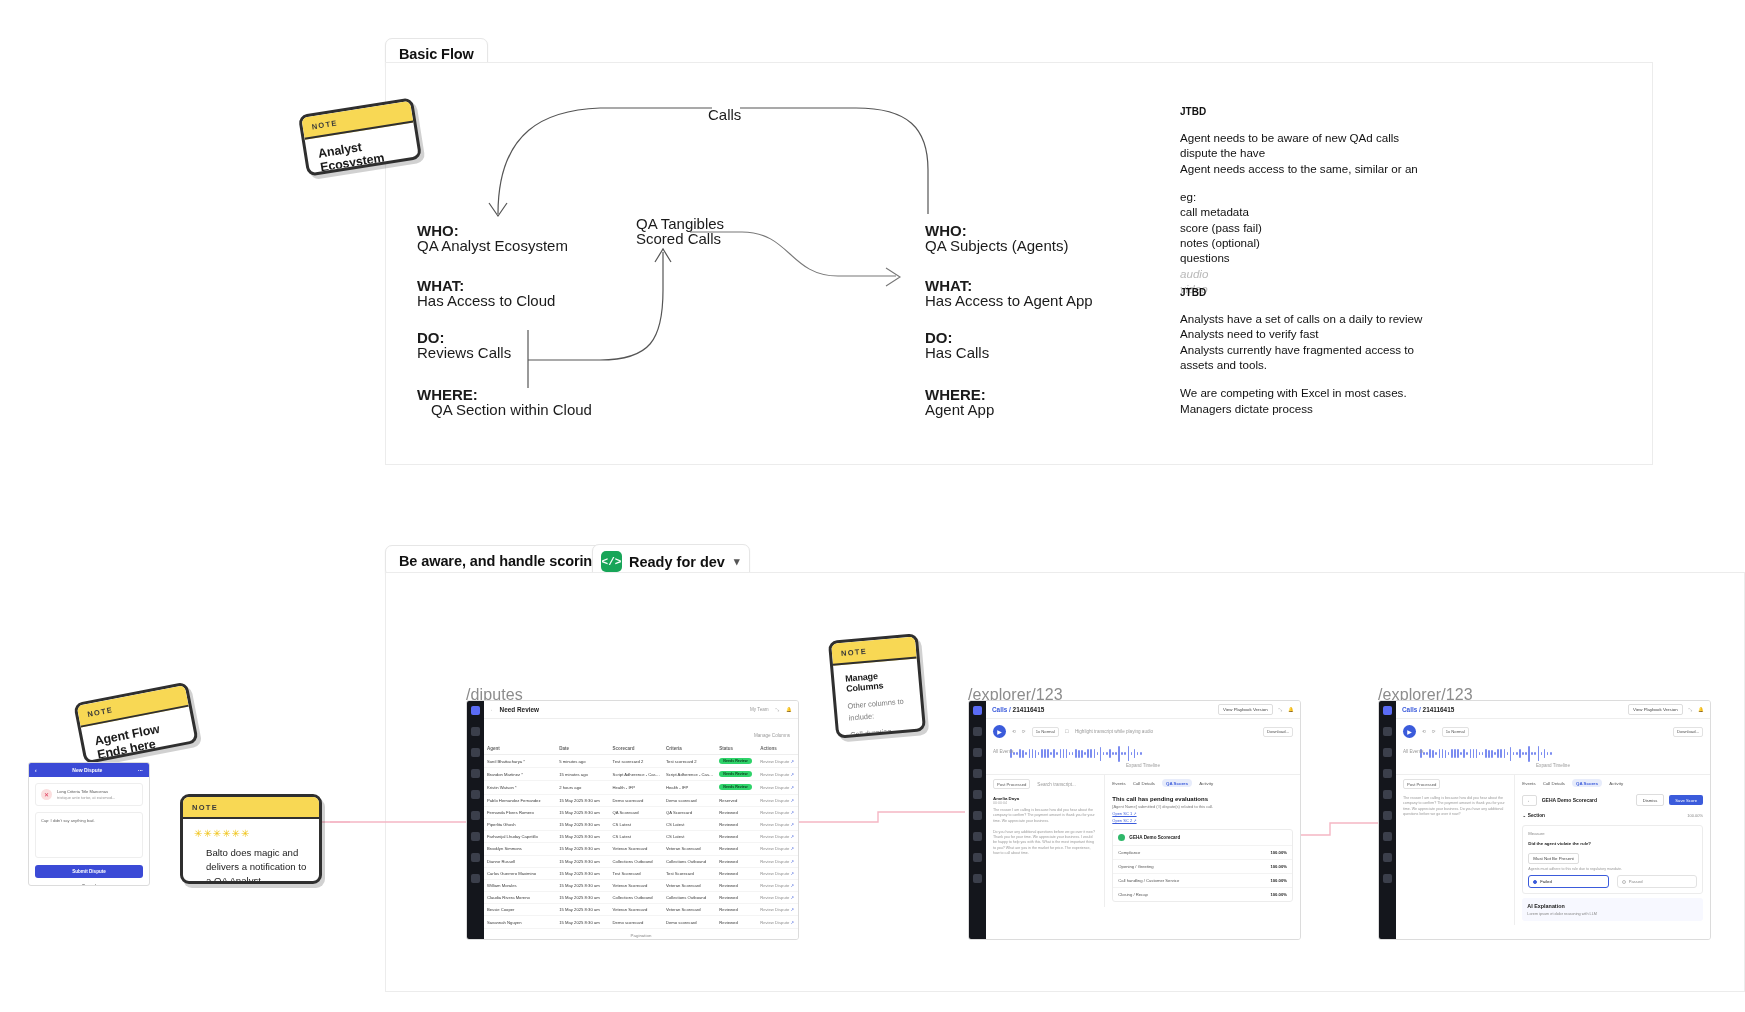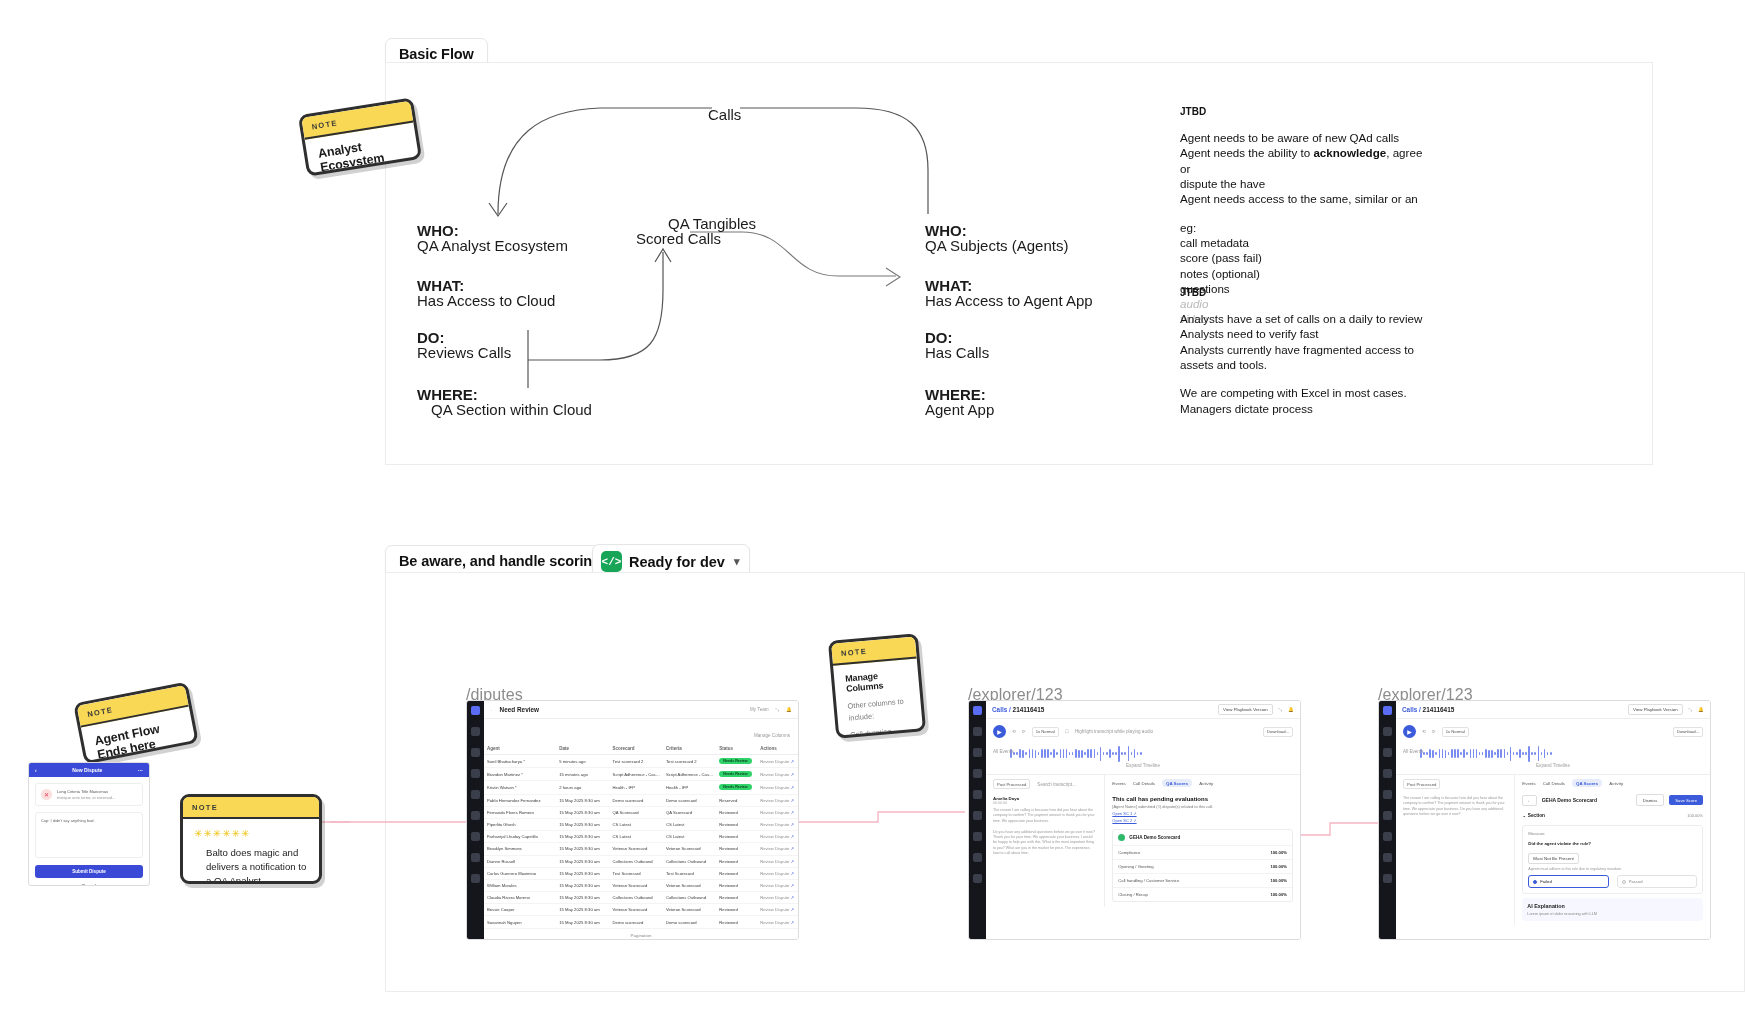--- a/index.html
+++ b/index.html
@@ -208,21 +208,21 @@
 
     <path d="M 528,360 L 600,360 C 650,360 663,340 663,290 L 663,252" fill="none" stroke="#555" stroke-width="1.2"></path>
     <path d="M 655,262 L 663,249 L 671,262" fill="none" stroke="#555" stroke-width="1.2"></path>
 
     <path d="M 690,232 L 742,232 C 790,232 790,276 838,276 L 896,276" fill="none" stroke="#777" stroke-width="1.1"></path>
     <path d="M 886,268 L 900,277 L 886,286" fill="none" stroke="#777" stroke-width="1.1"></path>
   </svg>
 
   <div class="dtxt" style="left:708px; top:106px;">Calls</div>
 
-  <div class="dtxt" style="left:668px; top:215px;">QA Tangibles</div>
+  <div class="dtxt" style="left:636px; top:215px;">QA Tangibles</div>
   <div class="dtxt" style="left:636px; top:230px;">Scored Calls</div>
 
   <div class="dtxt" style="left:417px; top:222px; font-weight:700;">WHO:</div>
   <div class="dtxt" style="left:417px; top:237px;">QA Analyst Ecosystem</div>
   <div class="dtxt" style="left:417px; top:277px; font-weight:700;">WHAT:</div>
   <div class="dtxt" style="left:417px; top:292px;">Has Access to Cloud</div>
   <div class="dtxt" style="left:417px; top:329px; font-weight:700;">DO:</div>
   <div class="dtxt" style="left:417px; top:344px;">Reviews Calls</div>
   <div class="dtxt" style="left:417px; top:386px; font-weight:700;">WHERE:</div>
   <div class="dtxt" style="left:431px; top:401px;">QA Section within Cloud</div>
@@ -232,23 +232,20 @@
   <div class="dtxt" style="left:925px; top:277px; font-weight:700;">WHAT:</div>
   <div class="dtxt" style="left:925px; top:292px;">Has Access to Agent App</div>
   <div class="dtxt" style="left:925px; top:329px; font-weight:700;">DO:</div>
   <div class="dtxt" style="left:925px; top:344px;">Has Calls</div>
   <div class="dtxt" style="left:925px; top:386px; font-weight:700;">WHERE:</div>
   <div class="dtxt" style="left:925px; top:401px;">Agent App</div>
 
   <div class="jtbd" style="left:1180px; top:105px; width:250px;">
     <h4>JTBD</h4>
     <p>Agent needs to be aware of new QAd calls</p>
-    <p>
-      Agent needs the ability to <b>acknowledge</b>, agree or
-    </p>
     <p>dispute the have</p>
     <p>Agent needs access to the same, similar or an</p>
     <div class="gap"></div>
     <p>eg:</p>
     <p>call metadata</p>
     <p>score (pass fail)</p>
     <p>notes (optional)</p>
     <p>questions</p>
     <p class="muted">audio</p>
     <p class="muted">video</p>

